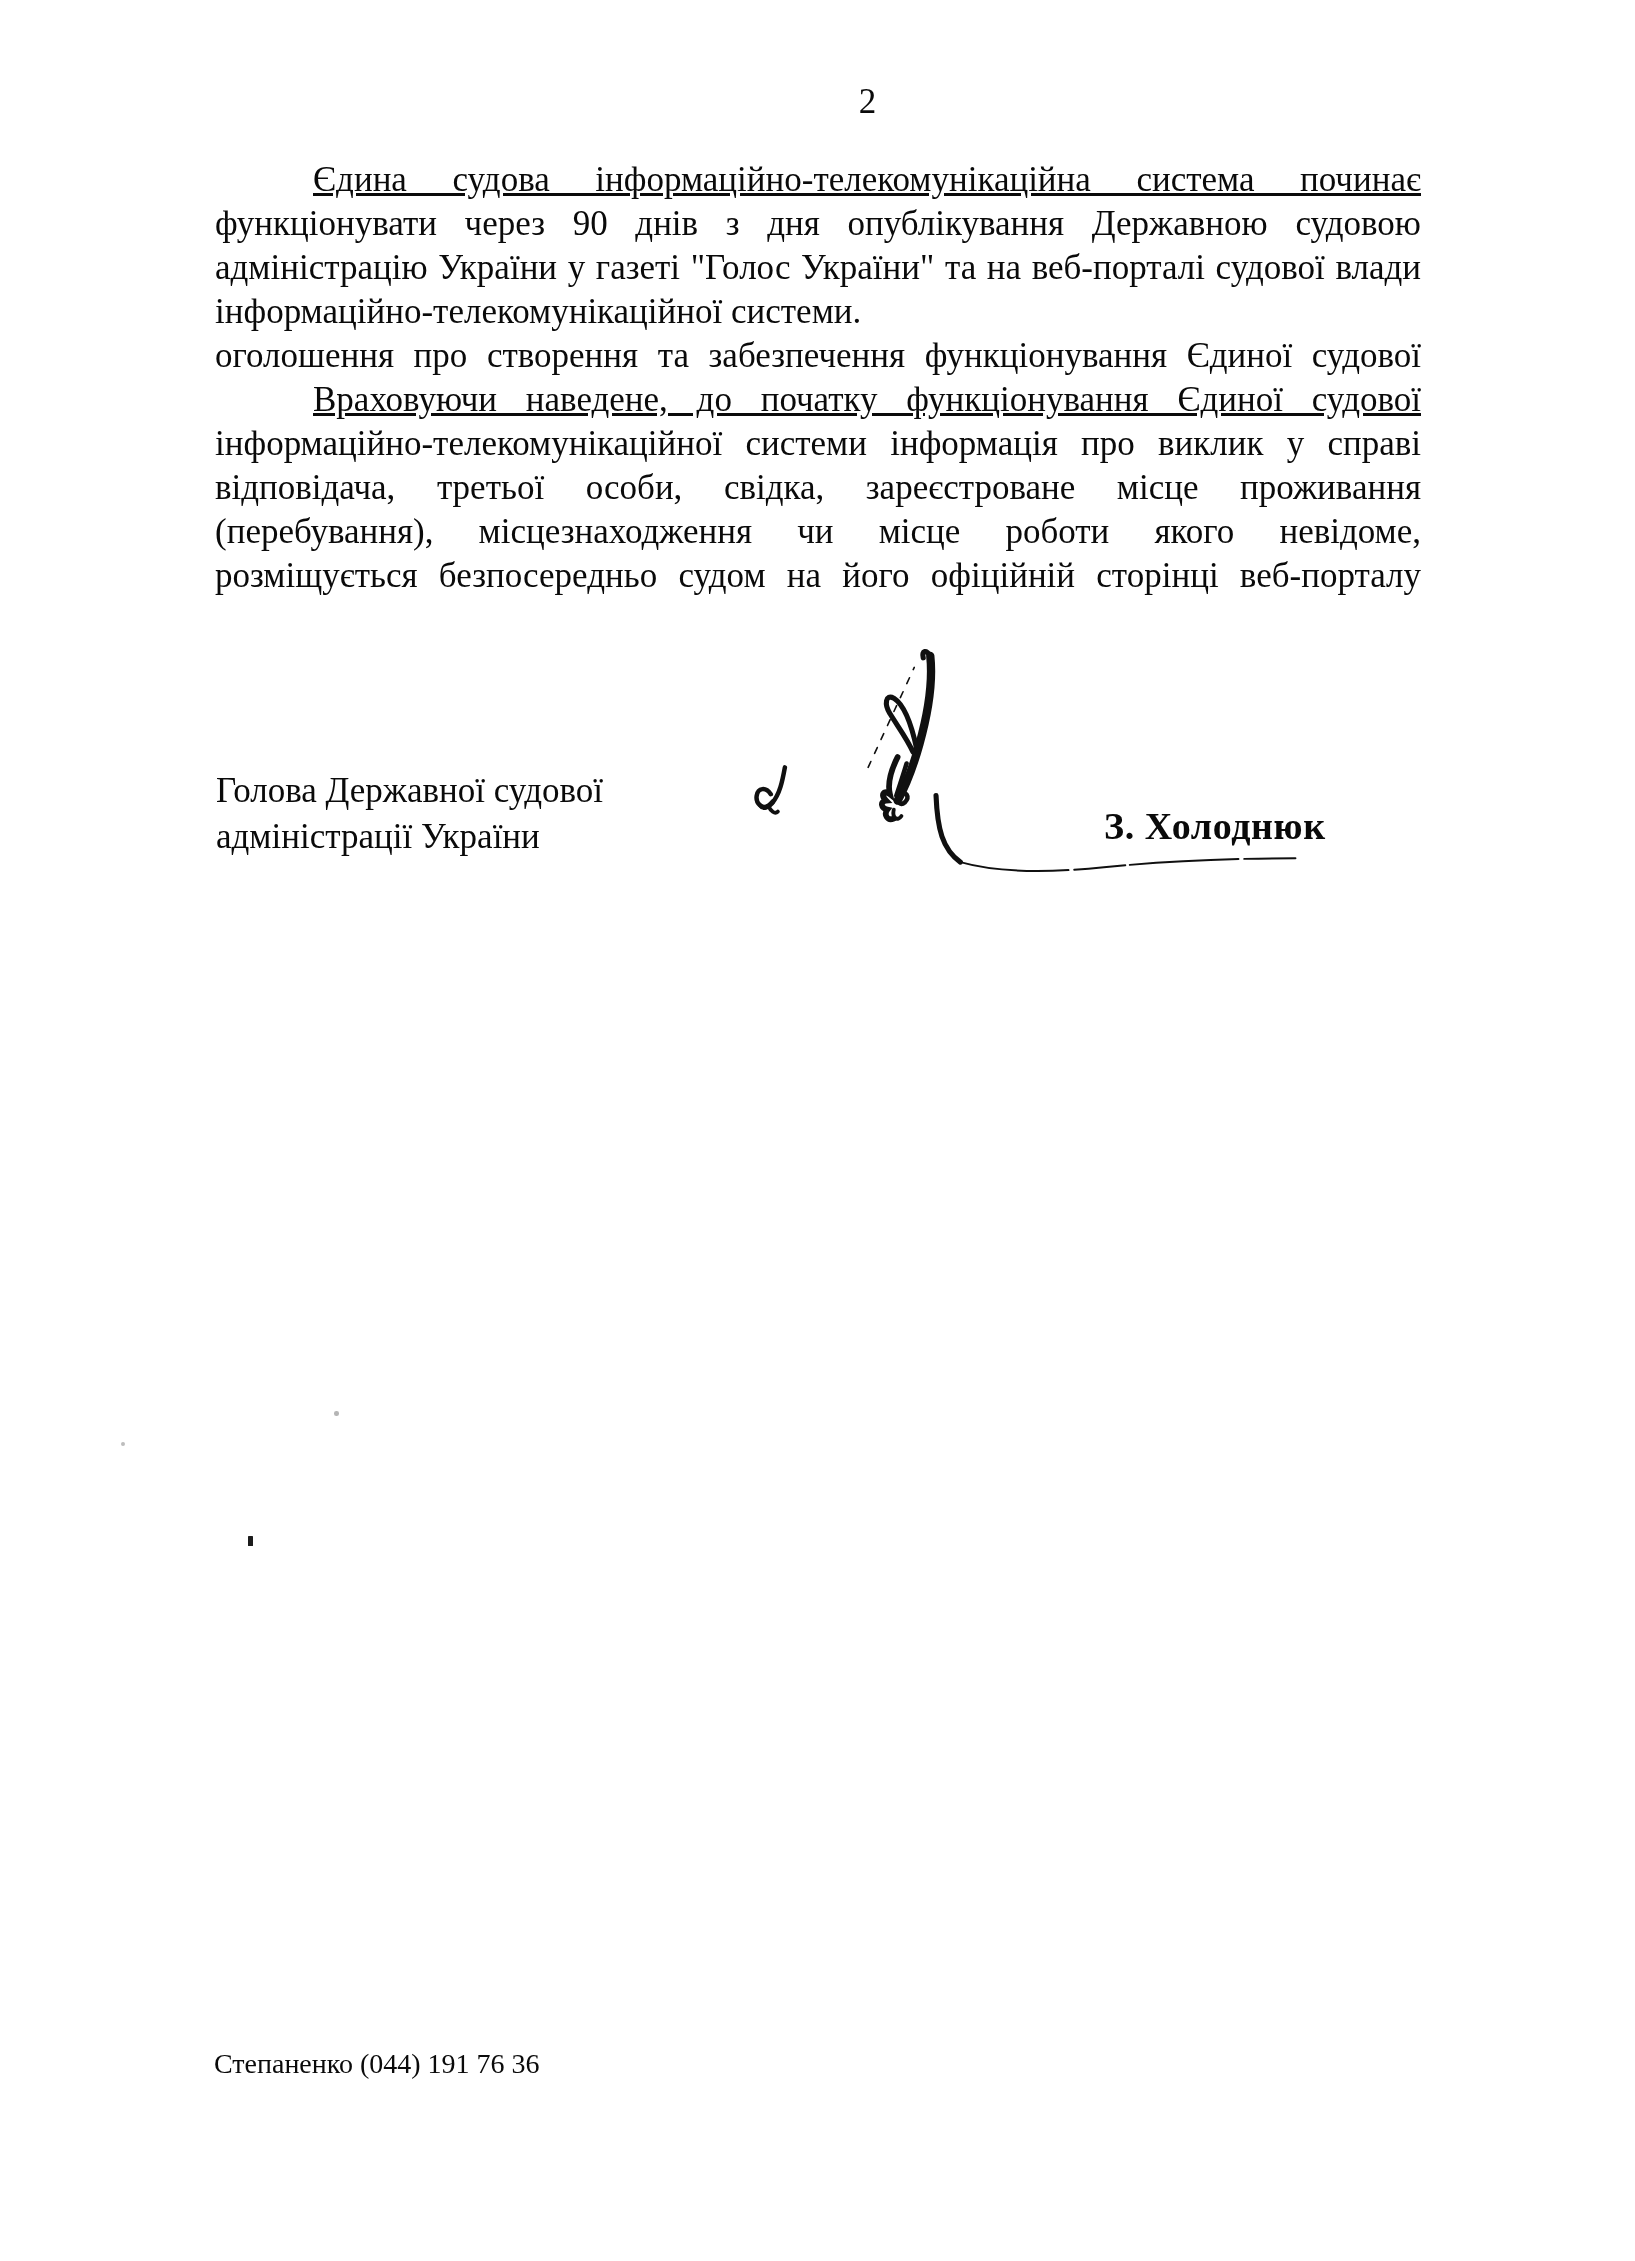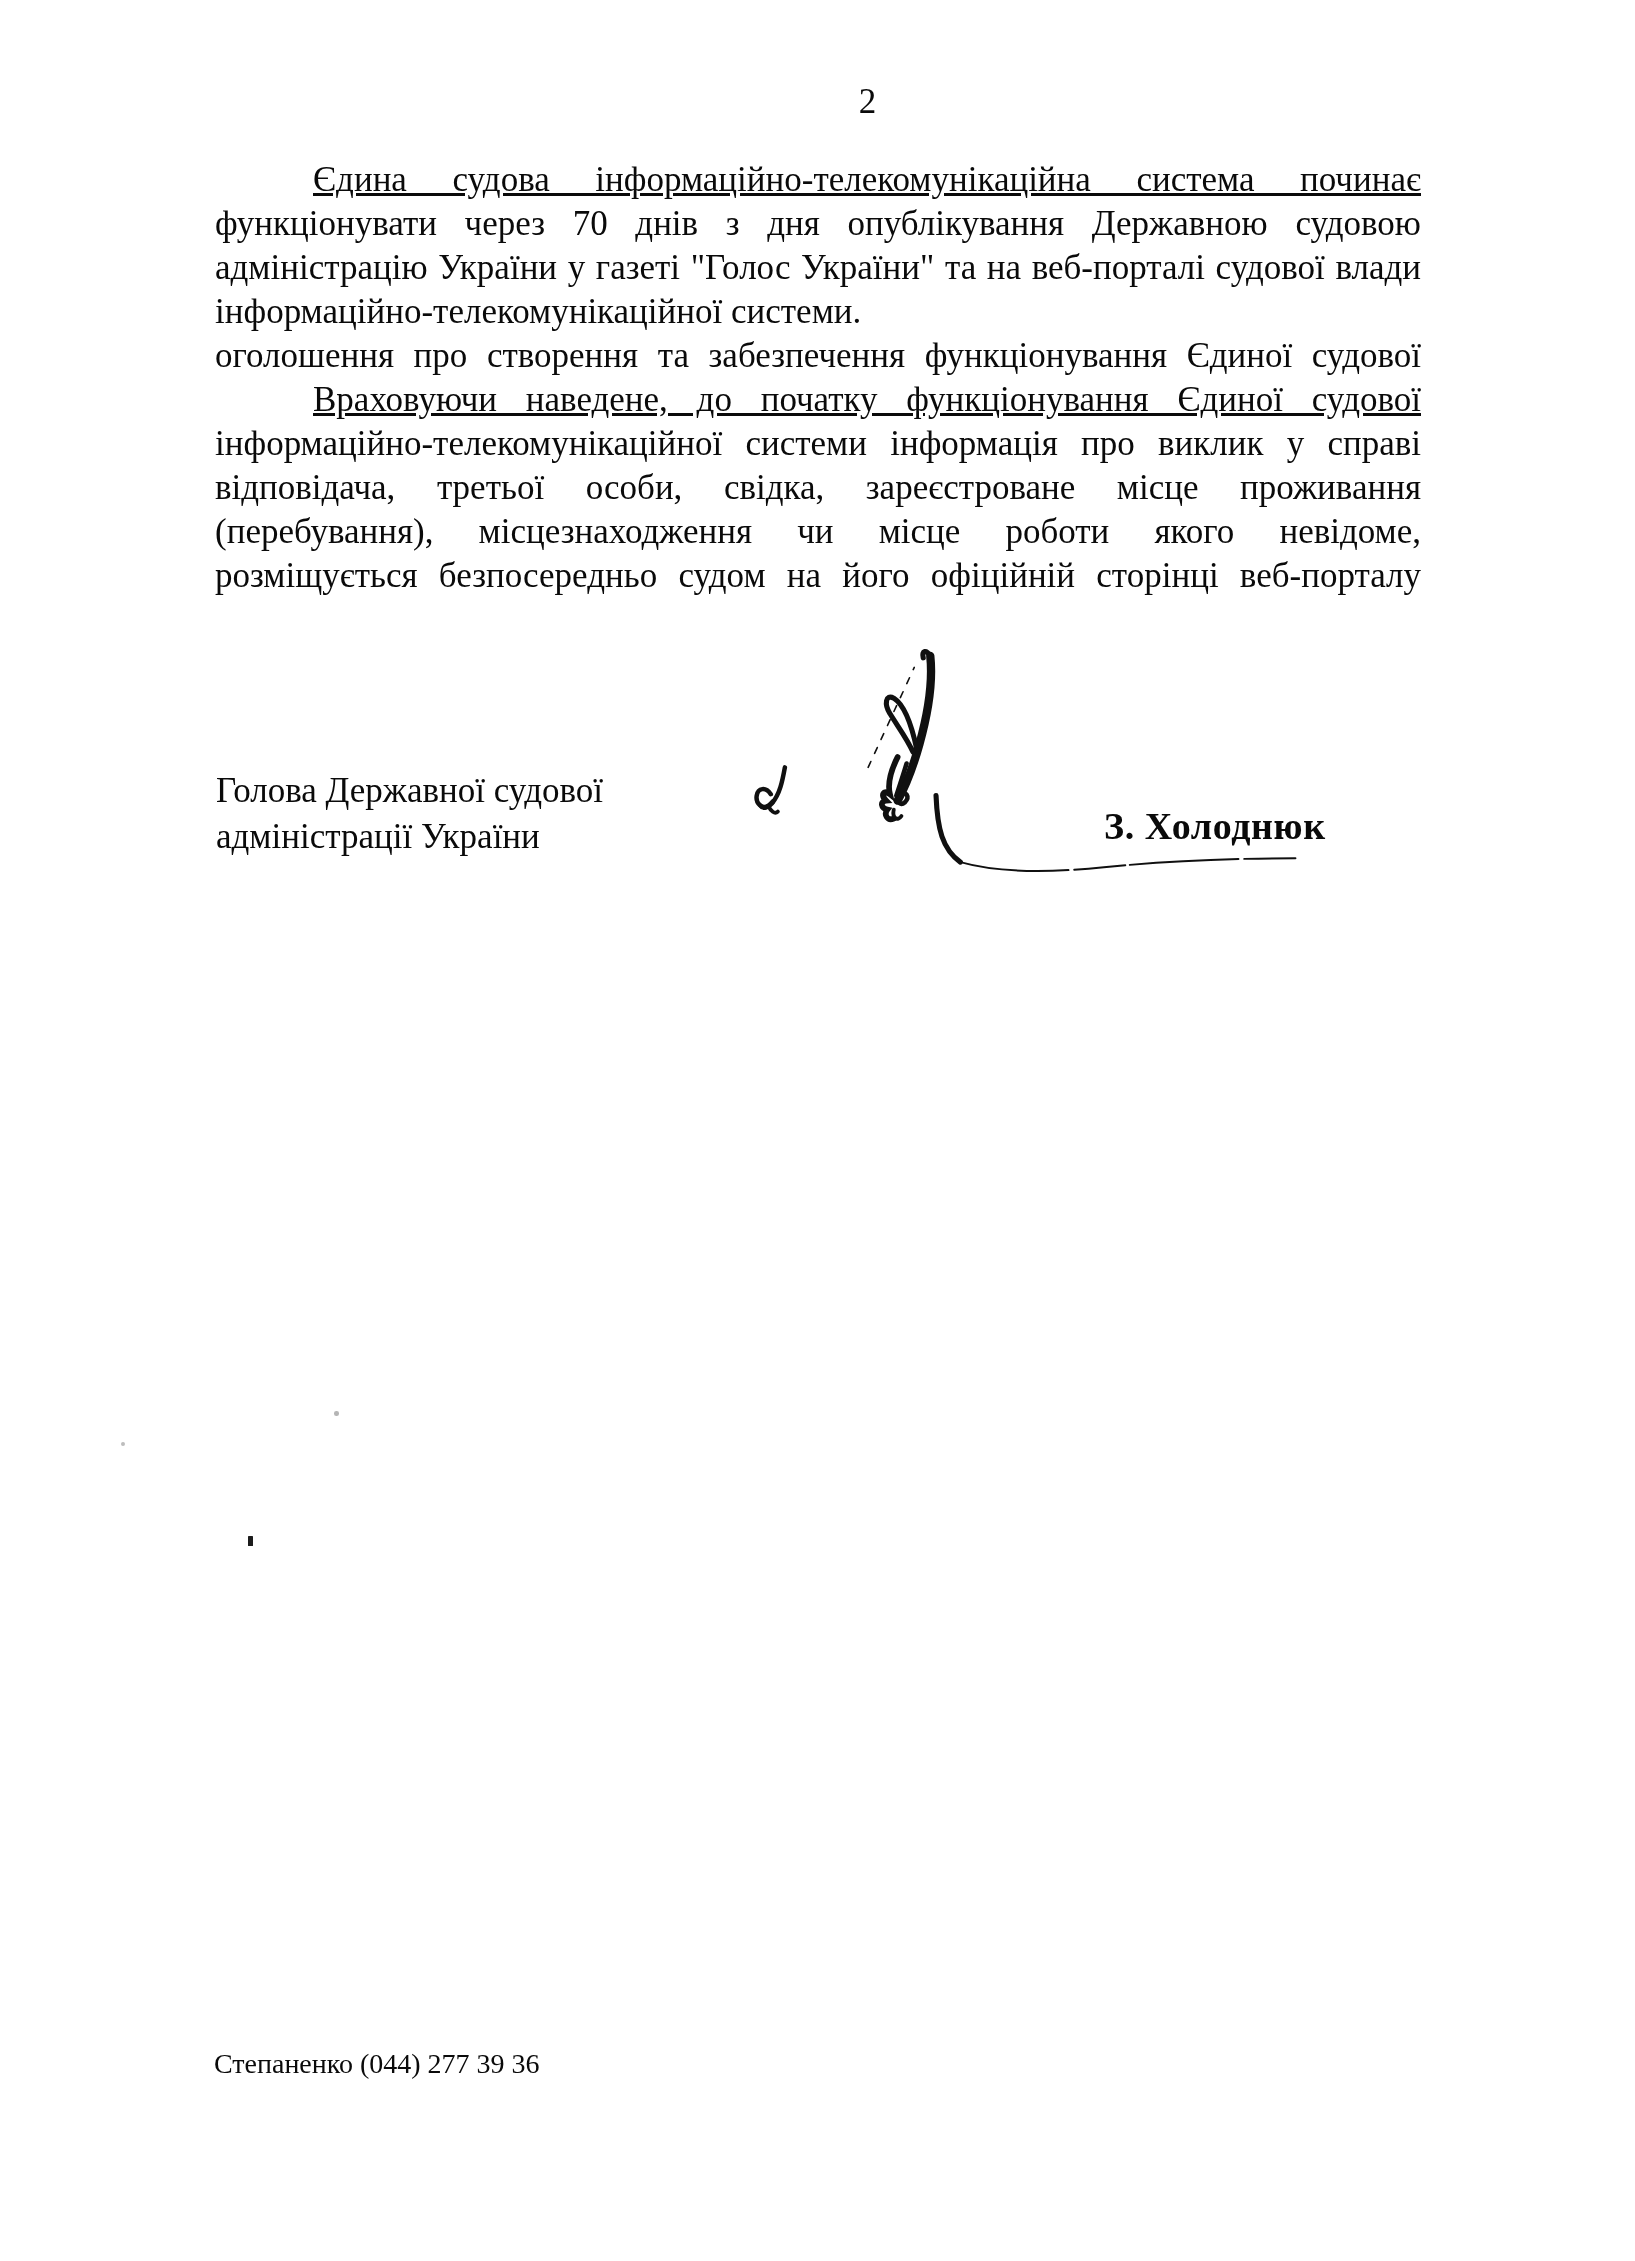--- a/index.html
+++ b/index.html
@@ -40,21 +40,21 @@
 </head>
 <body>
 
 <div class="page">
 
   <div class="page-number">2</div>
 
   <div class="body-text">
       <div class="para">
         <div class="line first">Єдина судова інформаційно-телекомунікаційна система починає</div>
-        <div class="line">функціонувати через 70 днів з дня опублікування Державною судовою</div>
+        <div class="line">функціонувати через 90 днів з дня опублікування Державною судовою</div>
         <div class="line">адміністрацію України у газеті "Голос України" та на веб-порталі судової влади</div>
         <div class="line no-just">інформаційно-телекомунікаційної системи.</div>
         <div class="line">оголошення про створення та забезпечення функціонування Єдиної судової</div>
       </div>
       <div class="para">
         <div class="line first">Враховуючи наведене, до початку функціонування Єдиної судової</div>
         <div class="line">інформаційно-телекомунікаційної системи інформація про виклик у справі</div>
         <div class="line">відповідача, третьої особи, свідка, зареєстроване місце проживання</div>
         <div class="line">(перебування), місцезнаходження чи місце роботи якого невідоме,</div>
         <div class="line">розміщується безпосередньо судом на його офіційній сторінці веб-порталу</div>
@@ -85,20 +85,20 @@
       <path d="M 1402 1240 C 1411 1231 1418 1242 1409 1251 C 1402 1257 1395 1249 1402 1240" stroke-width="7"></path>
       <path d="M 1392 1262 C 1389 1275 1398 1281 1404 1272" stroke-width="6"></path>
 
       <path d="M 1458 1240 C 1460 1292 1468 1324 1496 1344" stroke-width="8"></path>
       <path d="M 1496 1344 C 1560 1362 1640 1360 1720 1352 C 1820 1342 1920 1338 2022 1338" stroke-width="3" stroke-dasharray="170 9 80 7"></path>
     </g>
   </svg>
 
   <div class="signer">З. Холоднюк</div>
 
-  <div class="footer">Степаненко (044) 277 39 36</div>
+  <div class="footer">Степаненко (044) 191 76 36</div>
 
   <div class="speck s1"></div>
   <div class="speck s2"></div>
   <div class="speck s3"></div>
 
 </div>
 
 
 </body></html>

